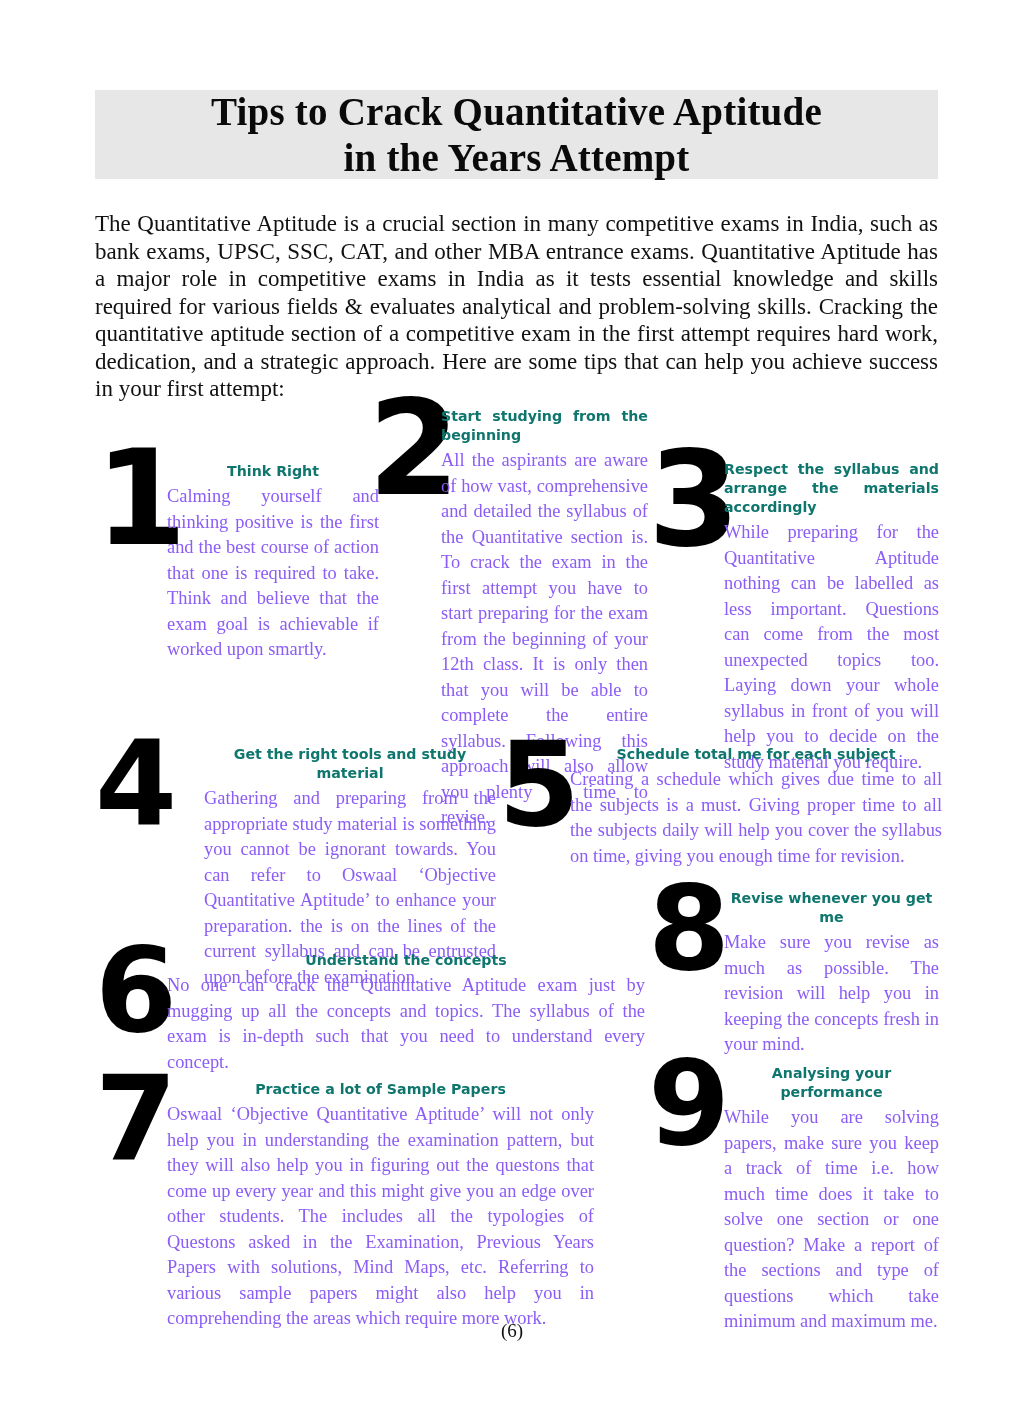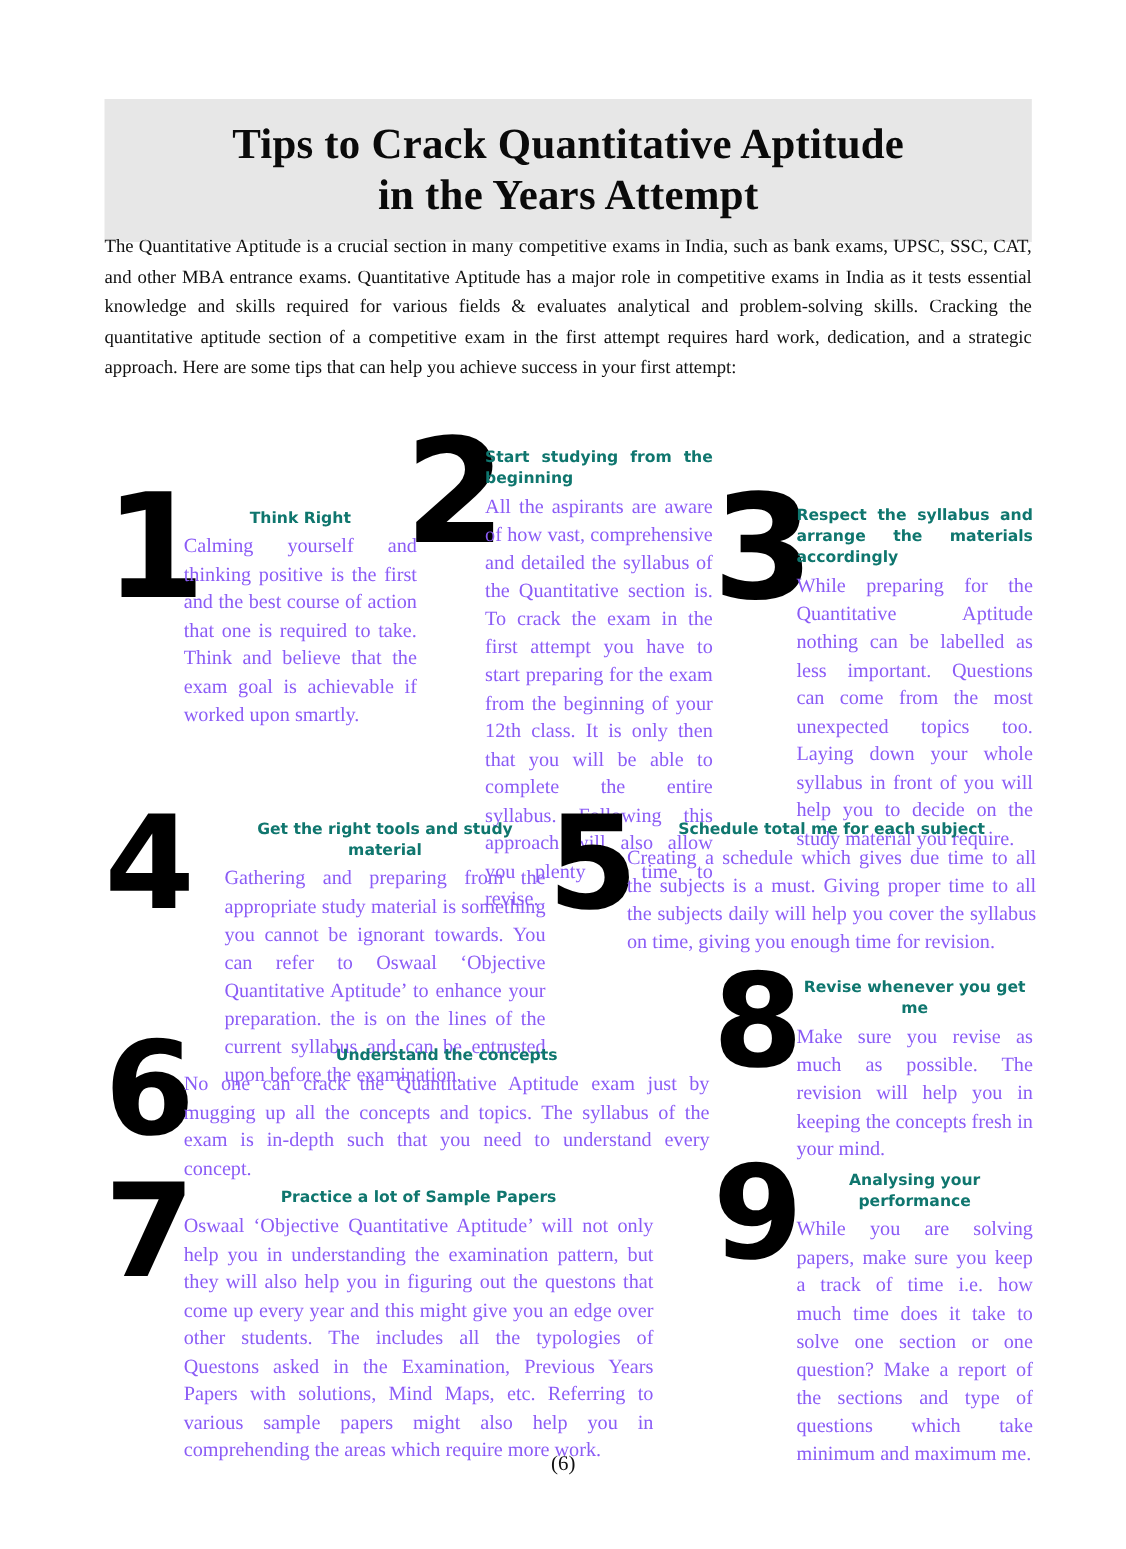--- a/index.html
+++ b/index.html
@@ -15,21 +15,21 @@
     color: #000000;
     overflow: hidden;
   }
 
   
   #title-banner {
     position: absolute;
     left: 95px;
     top: 90px;
     width: 843px;
-    height: 130px;
+    height: 89px;
     background: #e7e7e7;
     display: flex;
     flex-direction: column;
     align-items: center;
     justify-content: center;
   }
   .title-line {
     font-family: "Liberation Serif", serif;
     font-weight: bold;
     font-size: 39px;
@@ -39,21 +39,21 @@
     color: #0a0a0a;
     white-space: nowrap;
   }
 
   
   #intro {
     position: absolute;
     left: 95px;
     top: 210px;
     width: 843px;
-    font-size: 17px;
+    font-size: 23px;
     line-height: 27.5px;
     text-align: justify;
     text-justify: inter-word;
     color: #111111;
   }
 
   
   .tip {
     position: absolute;
   }

